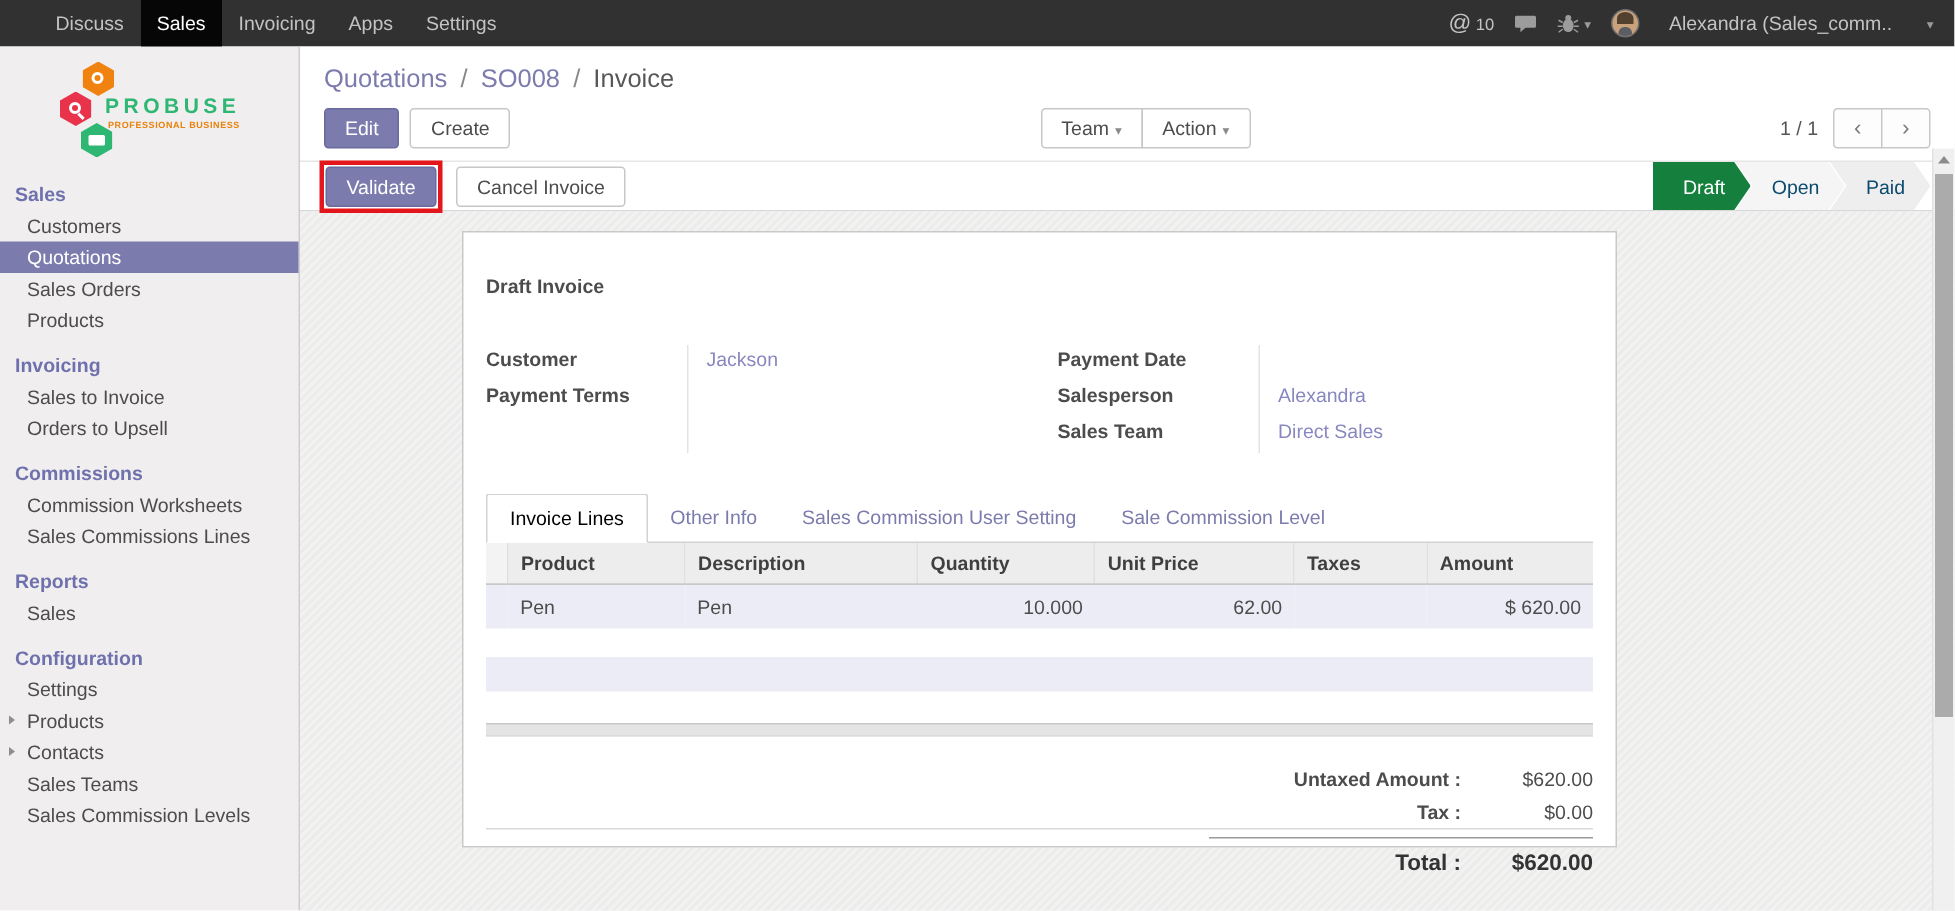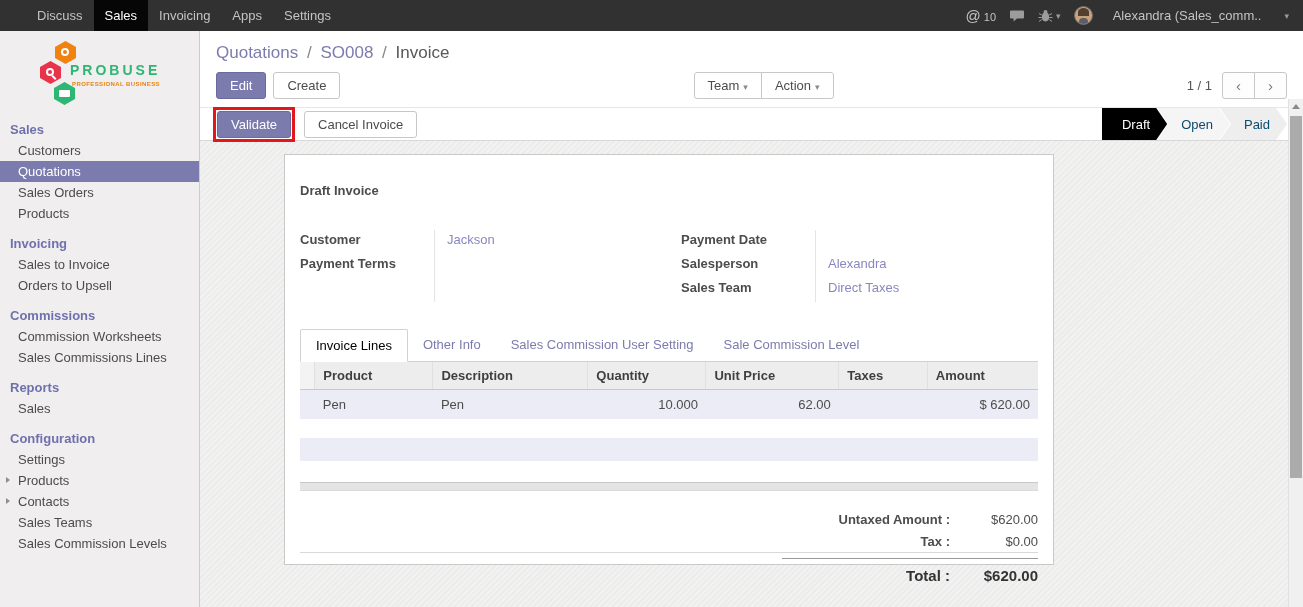--- a/index.html
+++ b/index.html
@@ -83,32 +83,32 @@
   .pager-btn.next { border-radius:0 3px 3px 0; margin-left:-1px; }
 
   
   .statusbar { height:34px; background:#fff; border-top:1px solid #e6e6e6;
     border-bottom:1px solid #d8d8d8; display:flex; align-items:center;
     padding-left:13px; padding-right:16px; }
   .red-box { border:3px solid #e3161c; padding:1px; display:inline-flex; margin-right:9px; }
   .states { margin-left:auto; display:flex; align-items:stretch; height:100%; }
   .state { display:flex; align-items:center; padding:0 17px 0 24px; font-size:13px;
     color:#0c4a6e; cursor:pointer; }
-  .state.s0 { background:#000000; color:#fff; padding-left:20px; z-index:3;
+  .state.s0 { background:#15803d; color:#fff; padding-left:20px; z-index:3;
     clip-path:polygon(0 0,calc(100% - 11px) 0,100% 50%,calc(100% - 11px) 100%,0 100%); }
   .state.s1 { background:#f5f5f5; z-index:2; margin-left:-10px;
     clip-path:polygon(0 0,calc(100% - 11px) 0,100% 50%,calc(100% - 11px) 100%,0 100%,11px 50%); }
   .state.s2 { background:#eeeeee; z-index:1; margin-left:-10px;
     clip-path:polygon(0 0,calc(100% - 11px) 0,100% 50%,calc(100% - 11px) 100%,0 100%,11px 50%); }
 
   
   .scrollarea { height:474px; overflow:hidden; padding-top:13px;
     background-color:#ededed;
     background-image:repeating-linear-gradient(135deg,#ececec 0 2px,#f2f2f1 2px 4px); }
-  .sheet { margin-left:84px; width:770px; height:411px; background:#fff;
+  .sheet { margin-left:108px; width:770px; height:411px; background:#fff;
     border:1px solid #c9c9c9; padding:28px 15px 0 15px; position:relative; }
   .sheet-title { font-weight:bold; color:#4c4c4c; font-size:13px; }
 
   .field-groups { display:flex; margin-top:32px; }
   .fgroup { display:flex; width:50%; }
   .fgroup .labels { width:134px; }
   .fgroup.right .labels { width:134px; }
   .fgroup .values { border-left:1px solid #e4e4e4; padding-left:12px; flex:1; }
   .fcell { height:24px; line-height:20px; font-size:13px; }
   .flabel { font-weight:bold; color:#4c4c4c; }
@@ -312,21 +312,21 @@
           </div>
           <div class="fgroup right">
             <div class="labels">
               <div class="fcell flabel">Payment Date</div>
               <div class="fcell flabel">Salesperson</div>
               <div class="fcell flabel">Sales Team</div>
             </div>
             <div class="values">
               <div class="fcell fval"></div>
               <div class="fcell fval">Alexandra</div>
-              <div class="fcell fval">Direct Taxes</div>
+              <div class="fcell fval">Direct Sales</div>
             </div>
           </div>
         </div>
 
         <div class="tabs">
           <div class="tab active">Invoice Lines</div>
           <div class="tab">Other Info</div>
           <div class="tab">Sales Commission User Setting</div>
           <div class="tab">Sale Commission Level</div>
         </div>

